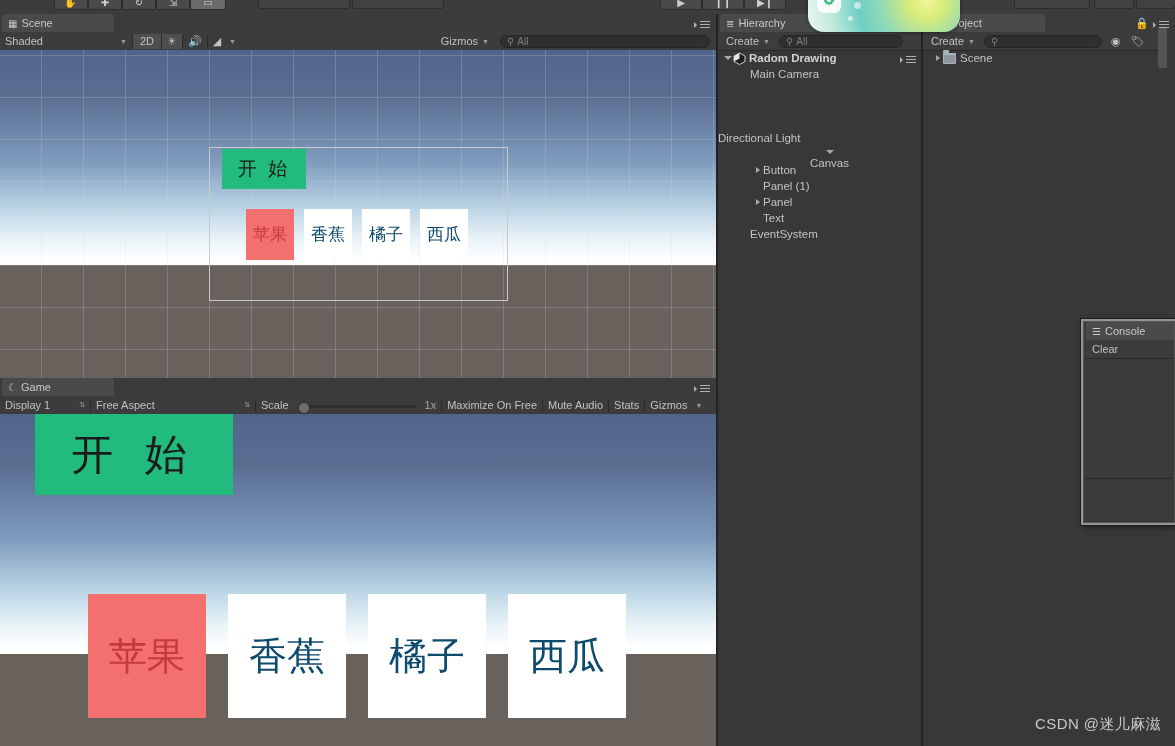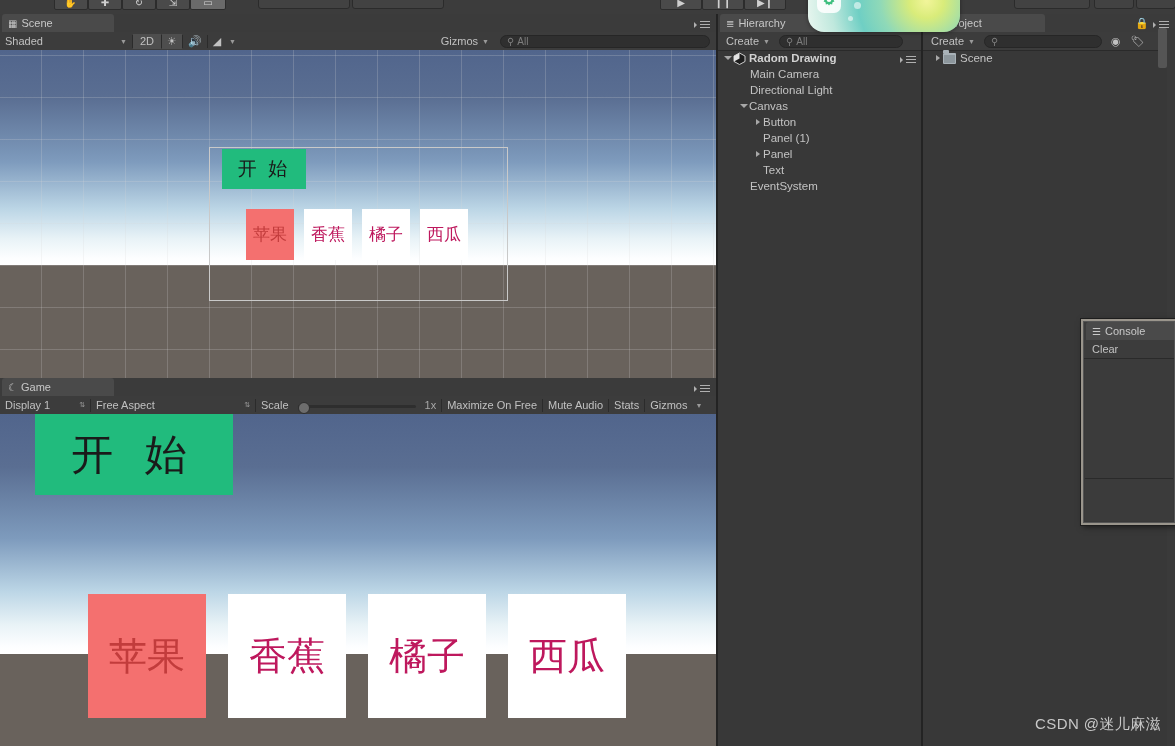--- a/index.html
+++ b/index.html
@@ -60,21 +60,21 @@
       background:linear-gradient(to bottom,#51658c 0%,#5a6e92 22%,#7e9bbd 52%,#bcd6e6 74%,#e9f3f7 88%,#fdfeff 97%,#ffffff 100%);}
   .ground{position:absolute;left:0;right:0;top:215px;bottom:0;background:#69625c;}
   .grid{position:absolute;inset:0;
       background-image:linear-gradient(to right,rgba(215,215,215,.22) 1px,transparent 1px),
                        linear-gradient(to bottom,rgba(215,215,215,.22) 1px,transparent 1px);
       background-size:42px 42px;background-position:-1px 5px;}
   .canvasrect{position:absolute;border:1px solid #c9c9c9;}
   .uibtn{position:absolute;background:#21bb7d;display:flex;align-items:center;justify-content:center;
       color:#1a1a1a;box-sizing:border-box;}
   .uicard{position:absolute;background:#ffffff;display:flex;align-items:center;justify-content:center;
-      color:#be185d;box-sizing:border-box;}
+      color:#0c4a6e;box-sizing:border-box;}
   .uicard.sel{background:#f4706f;color:#c23c3c;}
 
   
   #console-window{box-shadow:0 0 0 1px #1d1d1d,2px 2px 6px rgba(0,0,0,.55);
       background:#9a958c;padding:2px;box-sizing:border-box;}
   #console-inner{background:#383838;width:100%;height:100%;box-sizing:border-box;
       border:1px solid #555;position:relative;overflow:hidden;}
   .consolelog{position:absolute;left:1px;right:1px;background:#3b3b3b;}
   .consoledet{position:absolute;left:1px;right:1px;bottom:1px;background:#3b3b3b;border-top:1px solid #2a2a2a;}
 
@@ -277,25 +277,25 @@
           </svg>
       </span>
       <span>Radom Drawing</span>
       <span class="abs" style="right:5px;top:4px;"><span class="hamburger"><i></i><i></i><i></i></span></span>
     </div>
 
     <div class="row" style="padding-left:32px;">
       <span>Main Camera</span>
     </div>
 
-    <div class="row" style="padding-left:32px;">
+    <div class="row" style="margin-top:48px;">
       <span>Directional Light</span>
     </div>
 
-    <div class="row" style="padding-left:20px;">
+    <div class="row" style="padding-left:20px;flex-direction:column;">
       <span class="arrow open">
           <span class="g"></span>
         </span>
       <span>Canvas</span>
     </div>
 
     <div class="row" style="padding-left:34px;">
       <span class="arrow">
           <span class="g"></span>
         </span>

